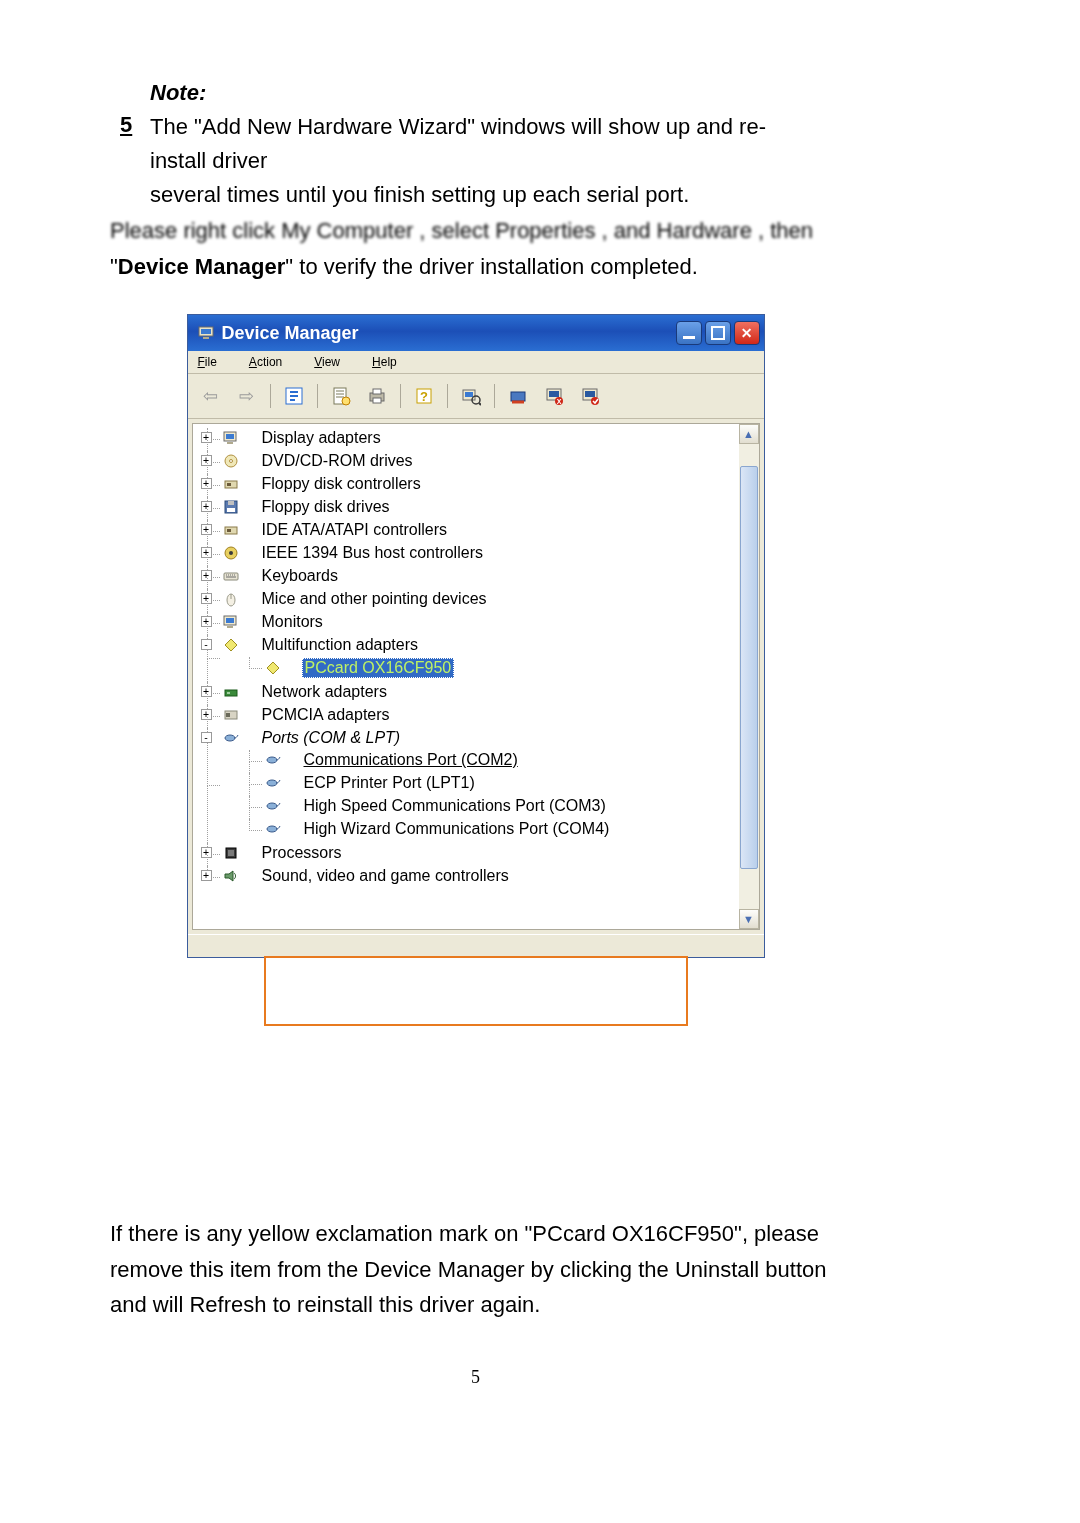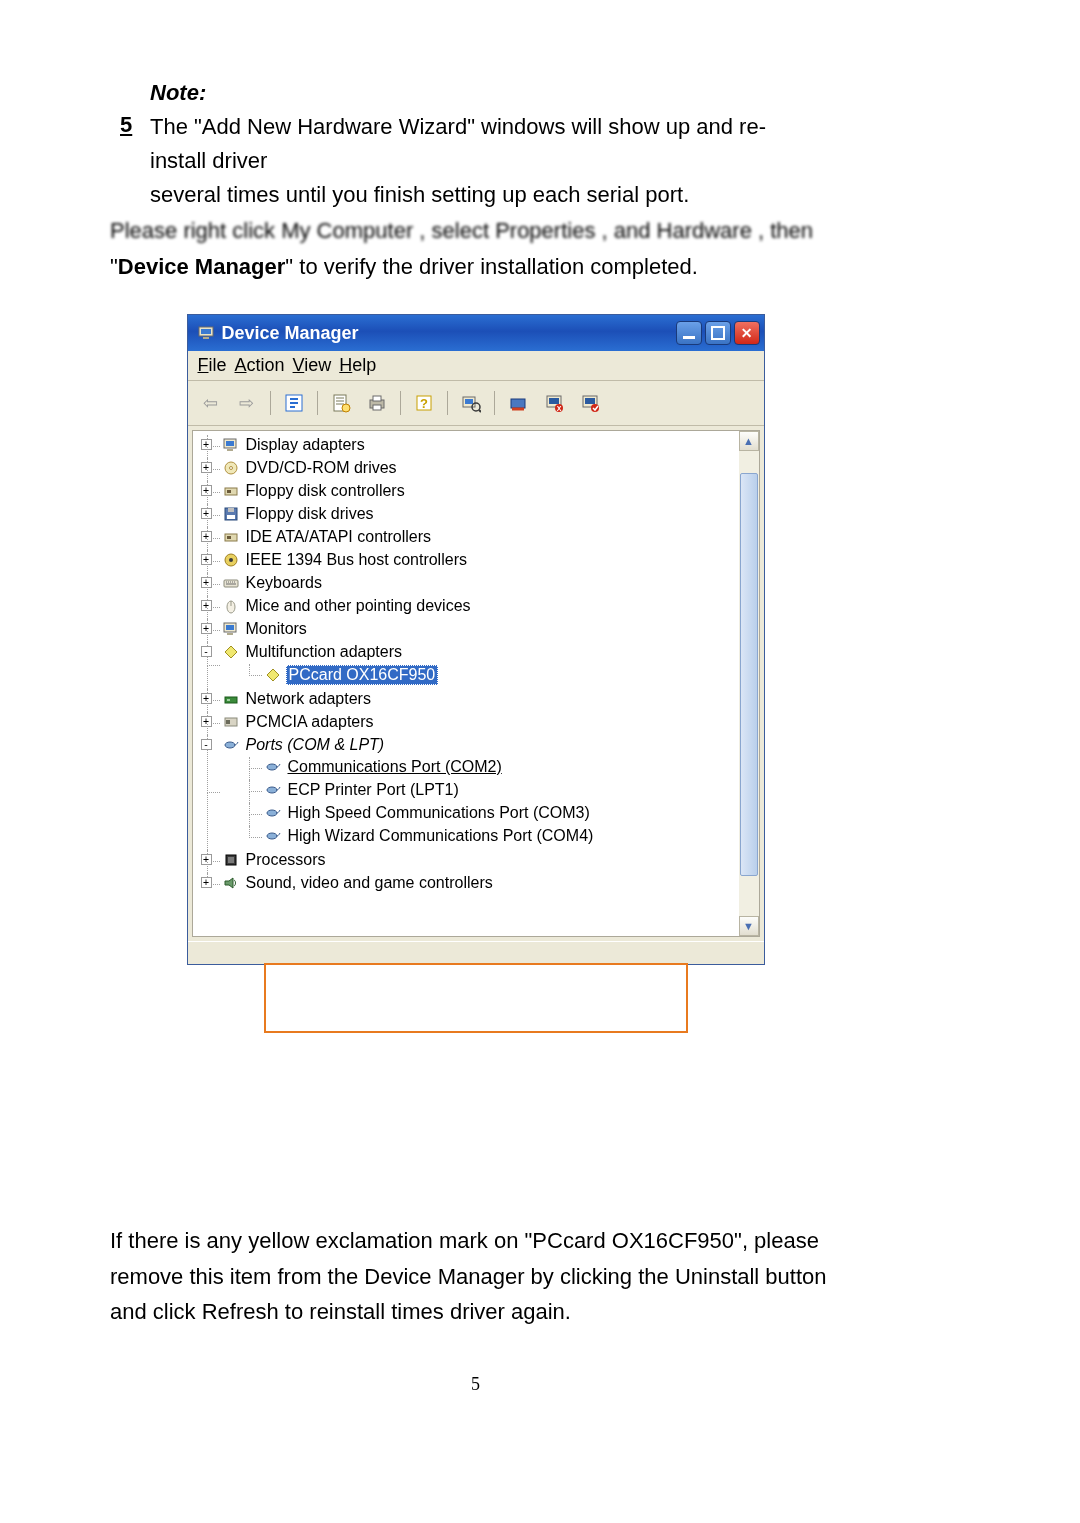--- a/index.html
+++ b/index.html
@@ -92,23 +92,23 @@
   }
   .winbtn.close { background: linear-gradient(to bottom, #f07060, #d02818); }
   .winbtn .sq { width: 10px; height: 10px; border: 2px solid #fff; }
   .winbtn .min { width: 12px; height: 3px; background: #fff; margin-top: 8px; }
 
   
   .menubar {
     background: #ece9d8;
     border-bottom: 1px solid #c0bba8;
     display: flex;
-    gap: 8px;
+    gap: 32px;
     padding: 4px 10px;
-    font-size: 18px;
+    font-size: 12px;
   }
   .menubar span { cursor: default; }
   .menubar .u { text-decoration: underline; }
 
   
   .toolbar {
     background: #ece9d8;
     border-bottom: 1px solid #c0bba8;
     display: flex;
     align-items: center;
@@ -193,25 +193,25 @@
     font-size: 10px;
     line-height: 9px;
     text-align: center;
     font-family: monospace;
     color: #000;
     box-sizing: border-box;
   }
   .node {
     display: inline-flex;
     align-items: center;
-    gap: 4px;
+    gap: 20px;
   }
   .node.selected .lbl {
     background: #316ac5;
-    color: #ffffff;
+    color: #bef264;
     border: 1px dotted #fff;
     padding: 0 2px;
   }
   .node .lbl { padding: 0 2px; }
   .node.underline .lbl { text-decoration: underline; }
   .node.italic .lbl { font-style: italic; }
   .ico {
     width: 17px; height: 17px;
     display: inline-flex;
     align-items: center;
@@ -626,17 +626,17 @@
     </div>
   </div>
 
   <div class="orange-box-wrap">
     <div class="orange-box"></div>
   </div>
 
   <div class="after-text">
     <div>If there is any yellow exclamation mark on "PCcard OX16CF950", please</div>
     <div>remove this item from the Device Manager by clicking the Uninstall button</div>
-    <div>and click Refresh to reinstall times driver again.</div>
+    <div>and will Refresh to reinstall this driver again.</div>
   </div>
 
   <div class="page-num">5</div>
 </div>
 
 </body></html>

